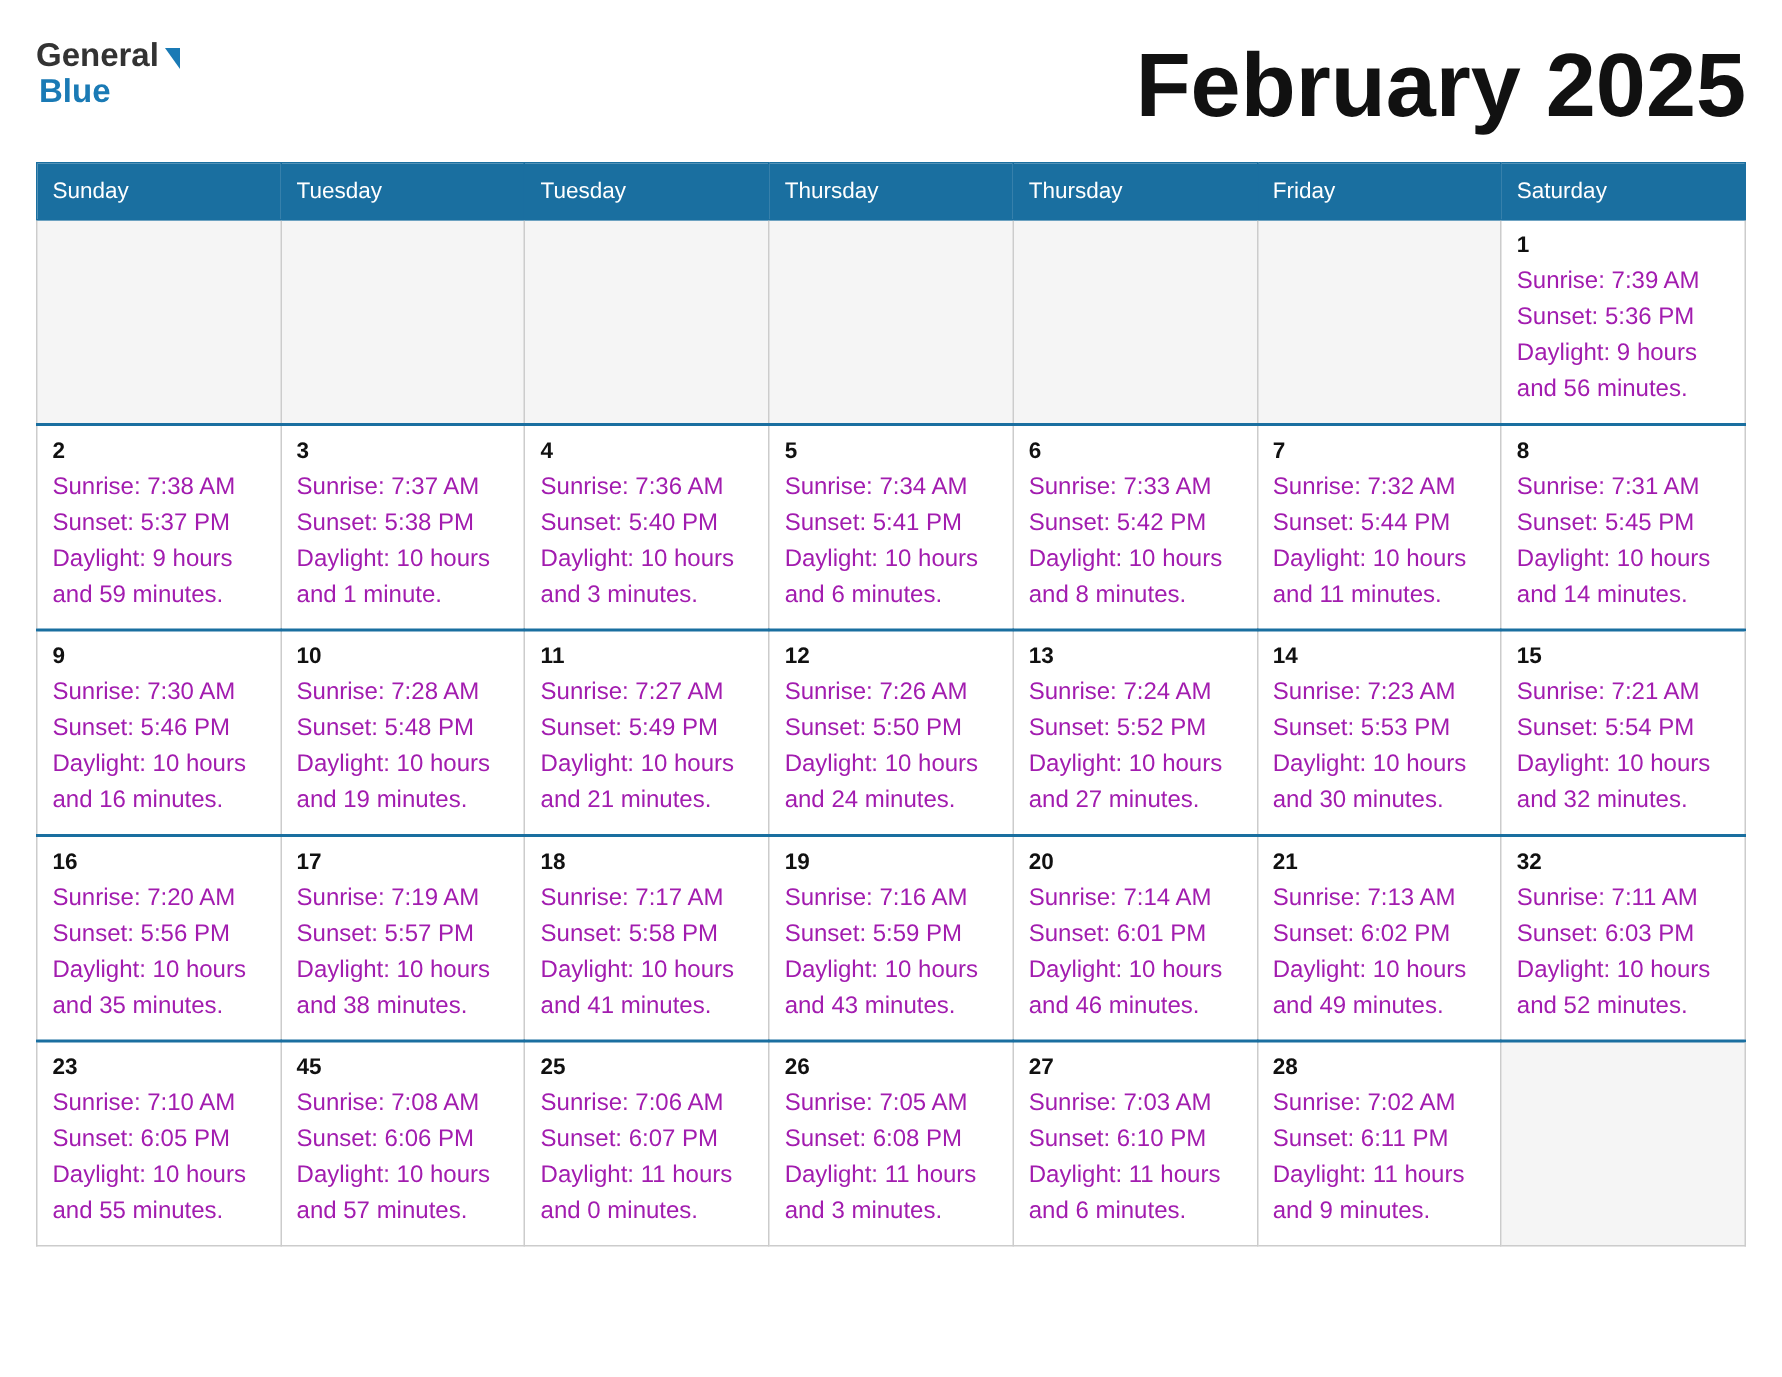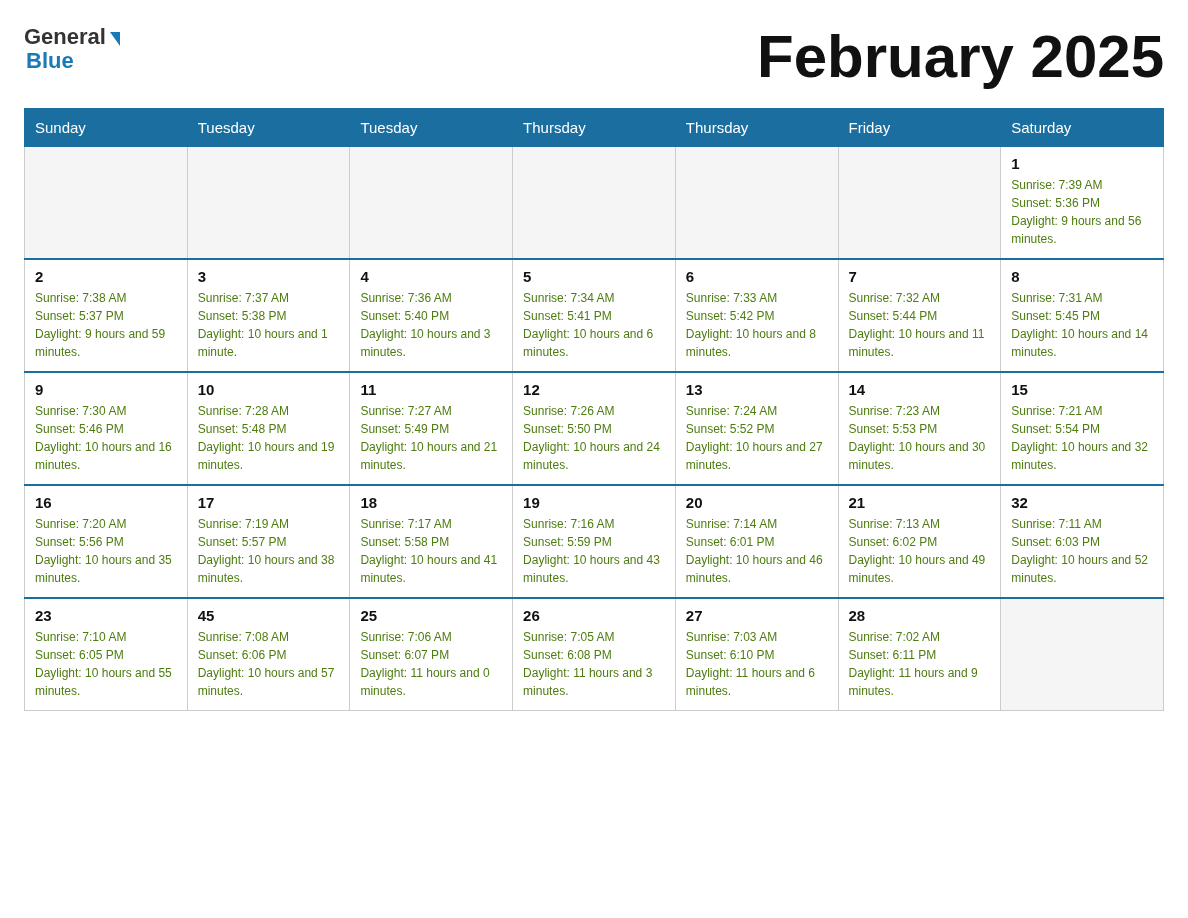--- a/index.html
+++ b/index.html
@@ -83,22 +83,22 @@
       min-height: 100px;
       background: #fff;
     }
     .day-number {
       font-size: 15px;
       font-weight: bold;
       color: #111;
       margin-bottom: 4px;
     }
     .day-info {
-      font-size: 12px;
-      color: #4d7c0f;
+      font-size: 16px;
+      color: #a21caf;
       line-height: 1.5;
     }
     .empty-cell {
       background: #f5f5f5;
     }
     tr {
       border-top: 2px solid #1a6fa0;
     }
     tr:first-child {
       border-top: none;

